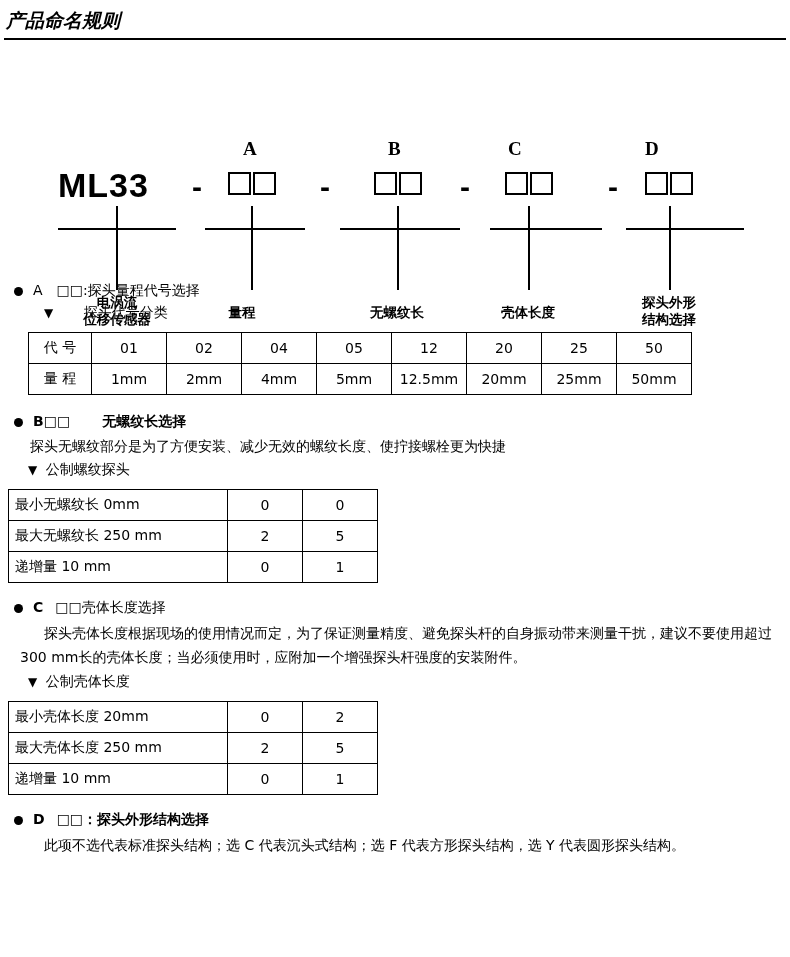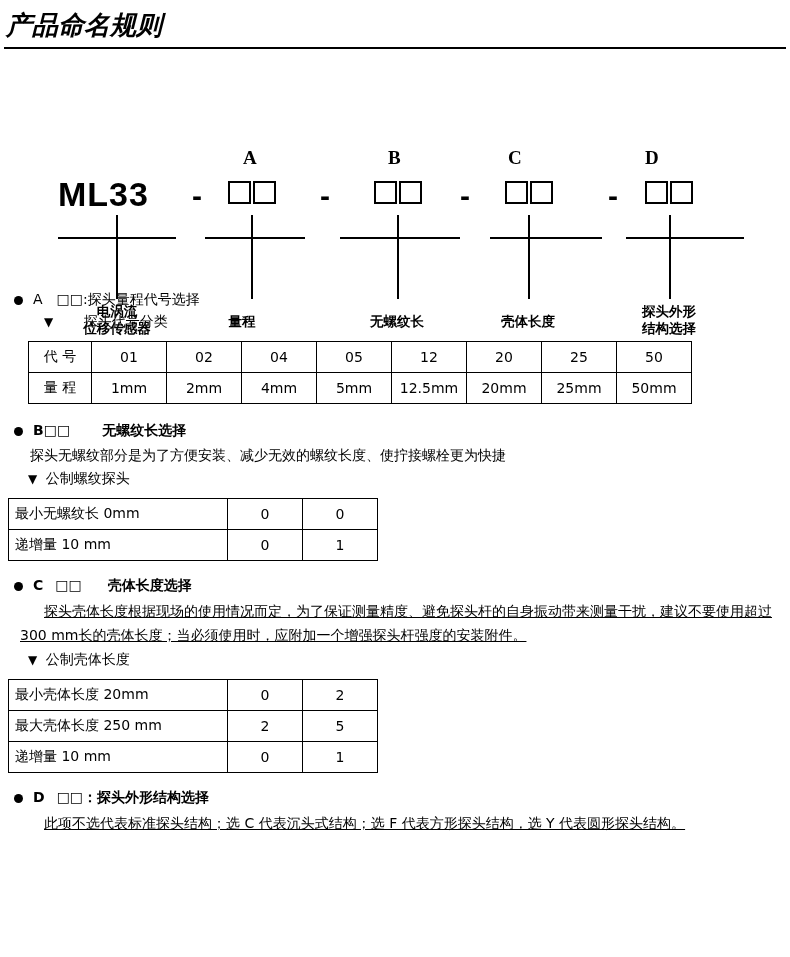--- a/index.html
+++ b/index.html
@@ -14,21 +14,21 @@
     color: #000000;
     position: relative;
   }
   .page {
     width: 790px;
     position: relative;
     padding: 0;
   }
   
   .doc-title {
-    font-size: 26px;
+    font-size: 19px;
     font-weight: bold;
     font-style: italic;
     margin: 8px 0 0 6px;
     letter-spacing: 0px;
   }
   .title-rule {
     border: none;
     border-top: 2px solid #000;
     margin: 4px 4px 0 4px;
   }
@@ -128,21 +128,20 @@
   .para {
     margin: 4px 0 0 30px;
     font-size: 14px;
     line-height: 22px;
   }
   .para-wide {
     margin: 4px 6px 0 20px;
     font-size: 14px;
     line-height: 24px;
     text-indent: 24px;
-    text-decoration: underline;
   }
   .tri {
     font-size: 12px;
     margin-right: 4px;
   }
   
   table.grid {
     border-collapse: collapse;
     font-size: 14px;
   }
@@ -311,32 +310,37 @@
   </div>
 
   <table class="grid t-thread cn">
     <tbody>
         <tr>
       <td class="lbl">最小无螺纹长  0mm</td>
       <td class="d">0</td>
       <td class="d">0</td>
     </tr>
     <tr>
+      <td class="lbl">最大无螺纹长 250 mm</td>
+      <td class="d">2</td>
+      <td class="d">5</td>
+    </tr>
+    <tr>
       <td class="lbl">递增量  10  mm</td>
       <td class="d">0</td>
       <td class="d">1</td>
     </tr>
   </tbody>
     </table>
 
   <div class="bullet-line cn" style="margin-top:16px;">
     <span class="bullet-dot"></span>
     <span style="font-weight:bold;">C</span>
     <span style="margin-left:12px; font-weight:bold;">□□</span>
-    <span style="margin-left:26px; font-weight:bold;">壳体长度选择</span>
+    <span style="margin-left:0; font-weight:normal;">壳体长度选择</span>
   </div>
   <div class="para-wide cn">探头壳体长度根据现场的使用情况而定，为了保证测量精度、避免探头杆的自身振动带来测量干扰，建议不要使用超过 300 mm长的壳体长度；当必须使用时，应附加一个增强探头杆强度的安装附件。</div>
   <div class="sub-line cn" style="margin-left:28px;">
     <span class="tri">▼</span>
     <span>公制壳体长度</span>
   </div>
 
   <table class="grid t-body cn">
     <tbody>
         <tr>

